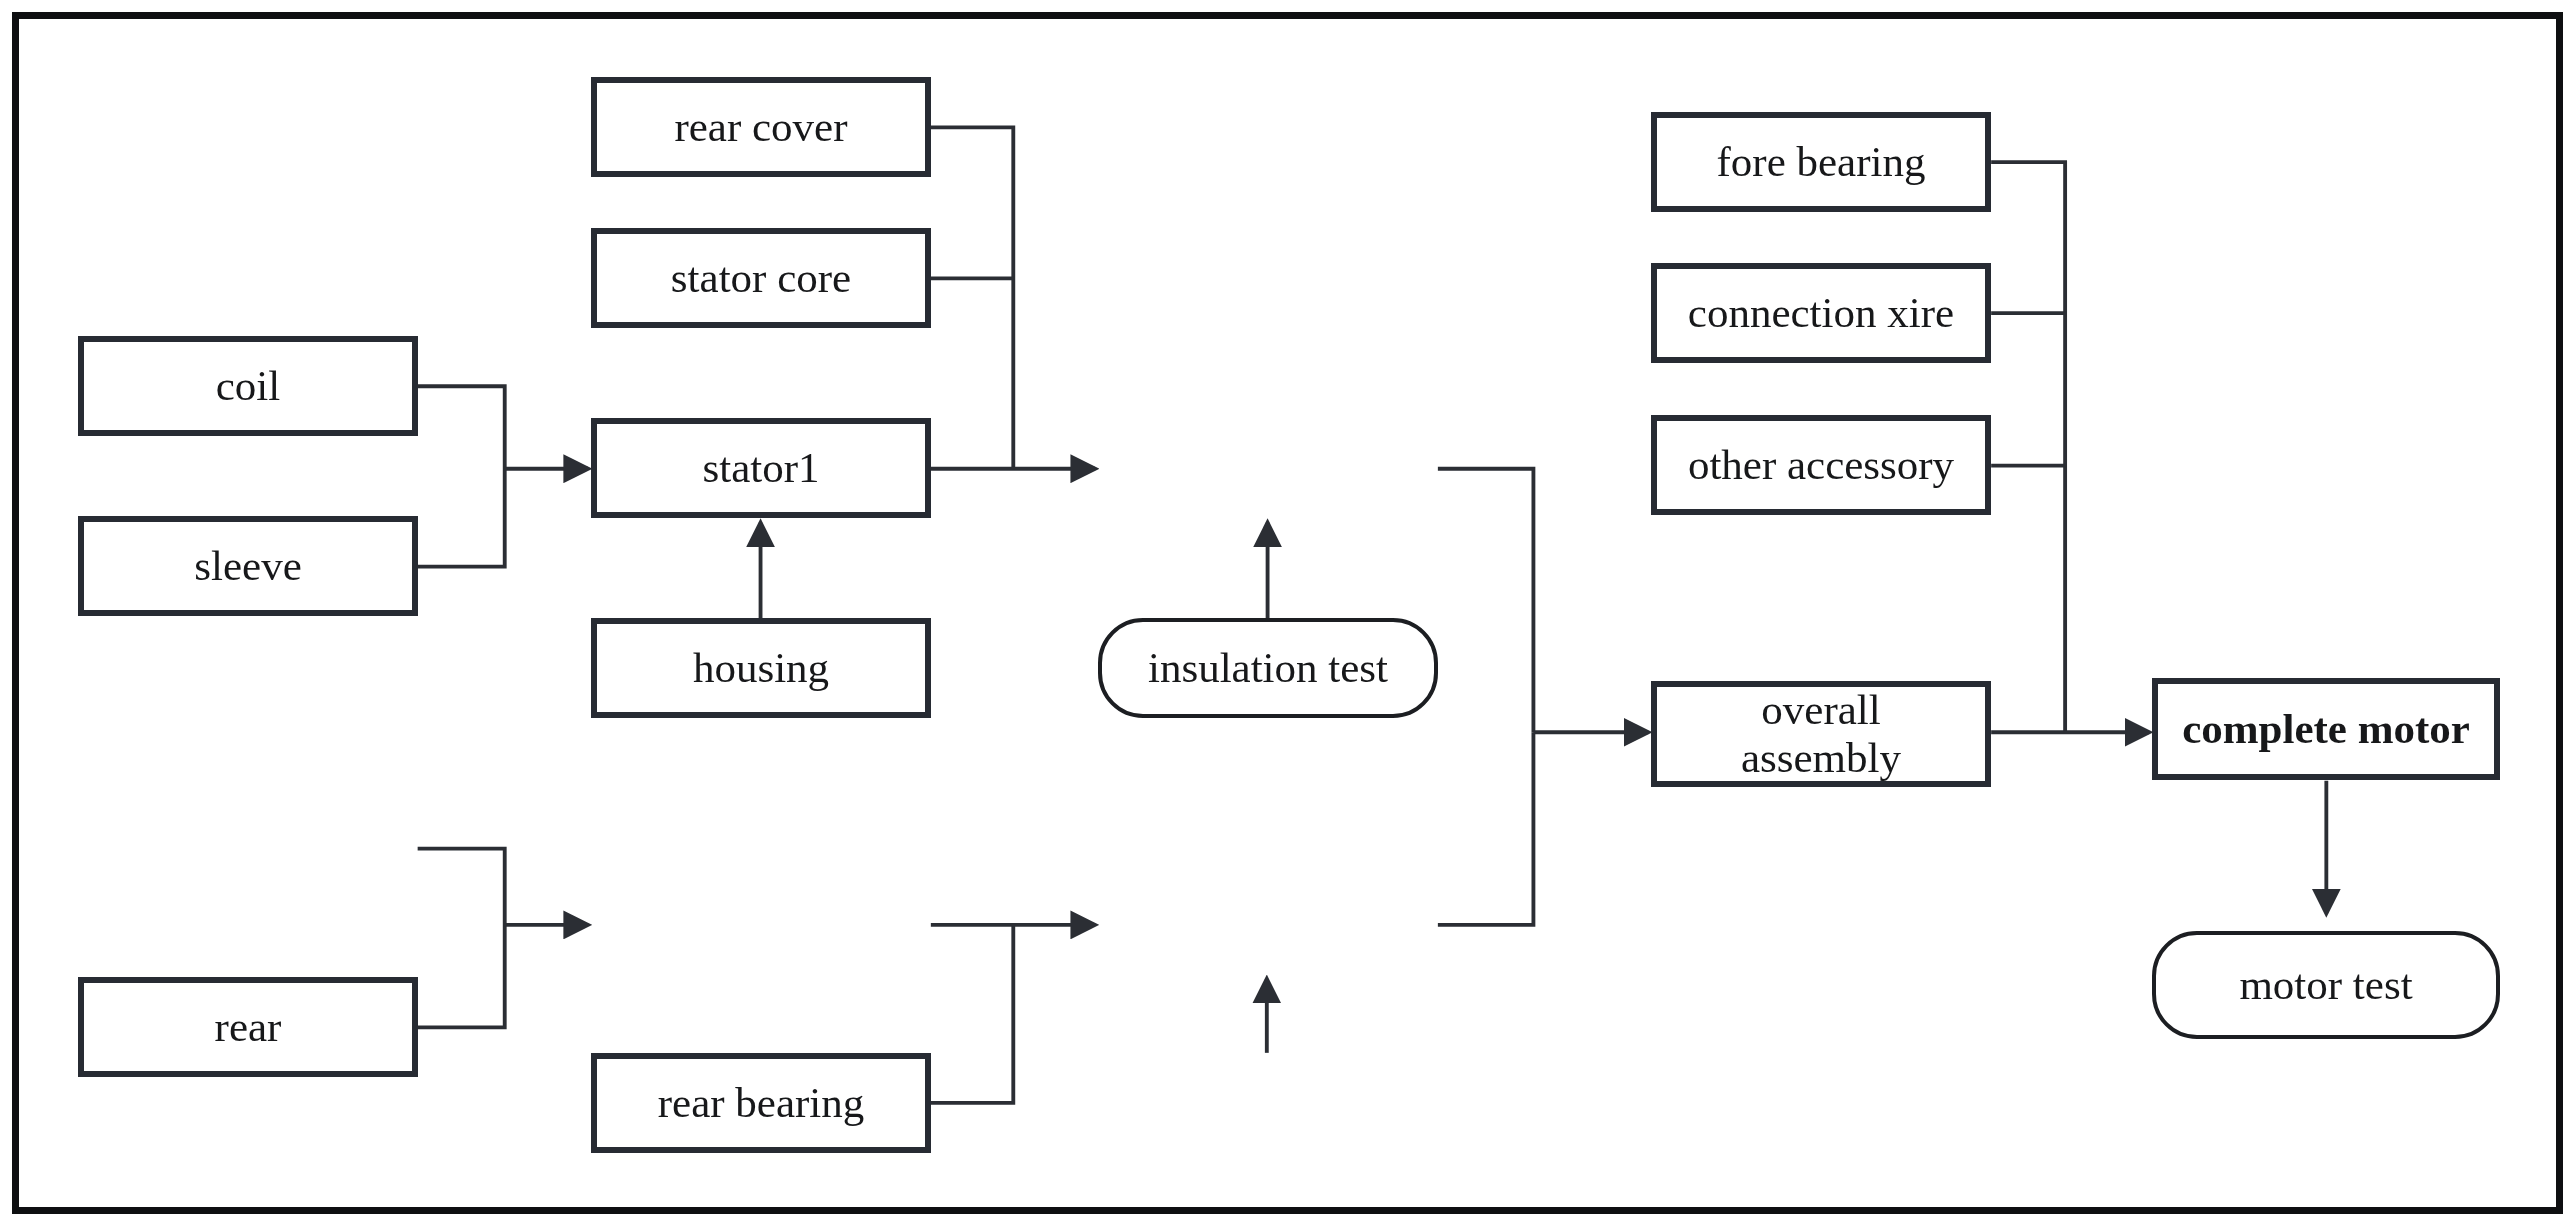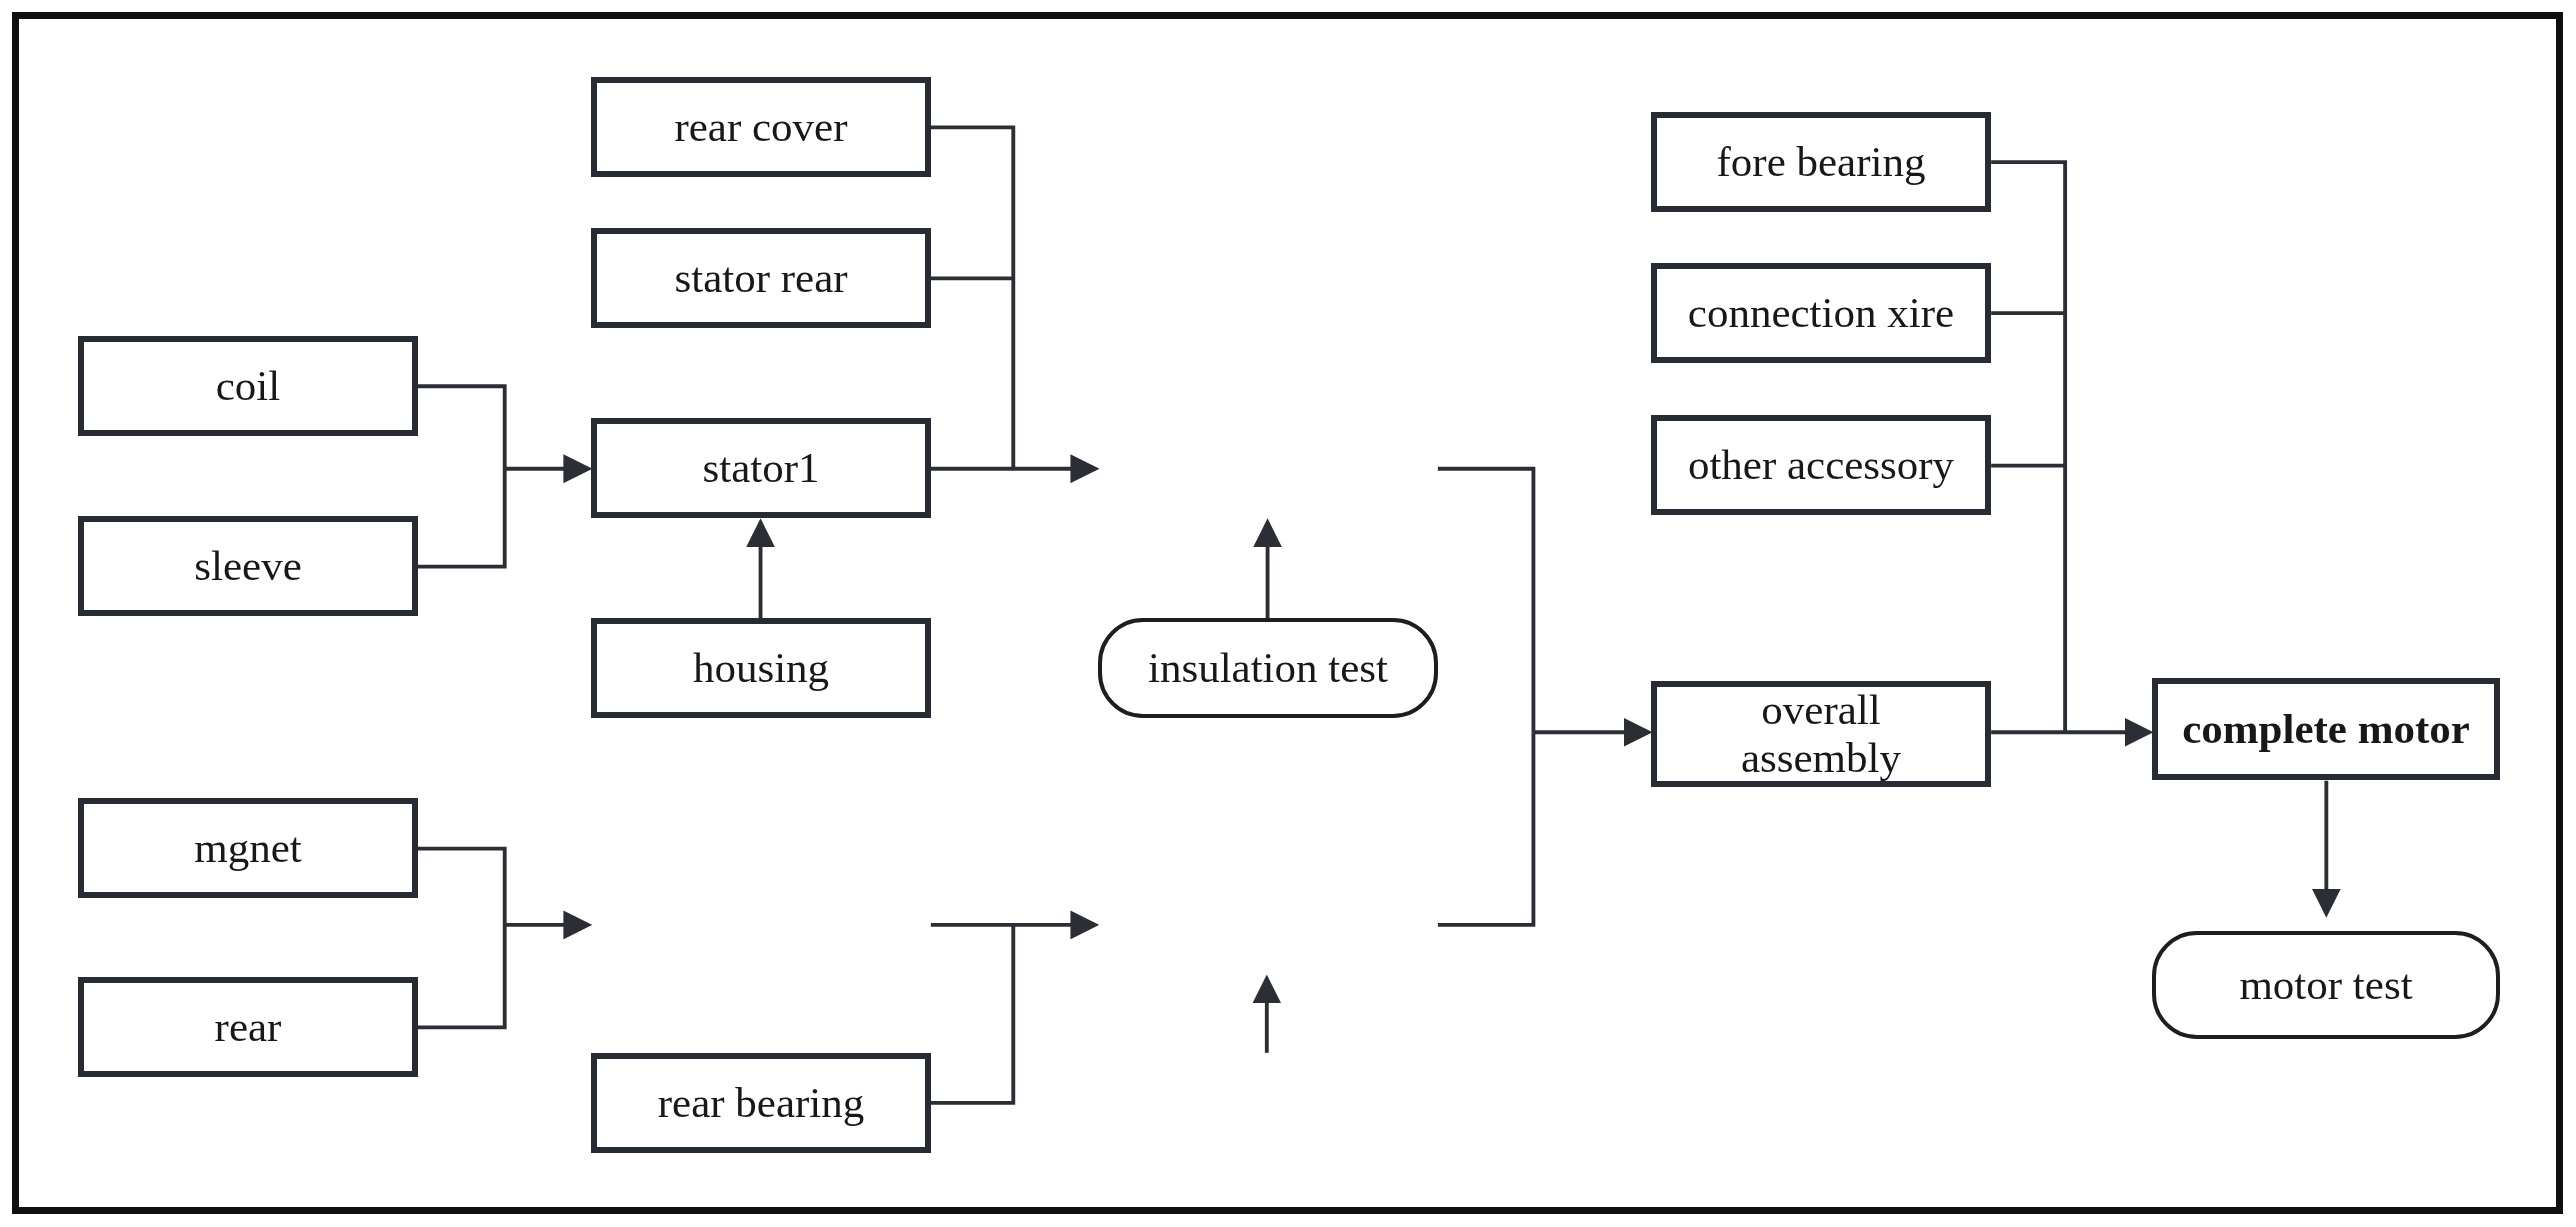--- a/index.html
+++ b/index.html
@@ -69,32 +69,29 @@
     <polyline points="2584,950 2789,950" marker-end="url(#arr)"></polyline>
     <polyline points="3019,1013 3019,1185" marker-end="url(#arr)"></polyline>
   </svg>
 
   <div class="node" style="left:78px;top:336px;width:340px;height:100px">
     <span class="lbl">coil</span>
   </div>
   <div class="node" style="left:78px;top:516px;width:340px;height:100px">
     <span class="lbl">sleeve</span>
   </div>
-  <div class="node" style="left:78px;top:798px;width:340px;height:100px">
-    <span class="lbl">mgnet</span>
-  </div>
   <div class="node" style="left:78px;top:977px;width:340px;height:100px">
     <span class="lbl">rear</span>
   </div>
 
   <div class="node" style="left:591px;top:77px;width:340px;height:100px">
     <span class="lbl">rear cover</span>
   </div>
   <div class="node" style="left:591px;top:228px;width:340px;height:100px">
-    <span class="lbl">stator rear</span>
+    <span class="lbl">stator core</span>
   </div>
   <div class="node" style="left:591px;top:418px;width:340px;height:100px">
     <span class="lbl">stator1</span>
   </div>
   <div class="node" style="left:591px;top:618px;width:340px;height:100px">
     <span class="lbl">housing</span>
   </div>
   <div class="node" style="left:591px;top:1053px;width:340px;height:100px">
     <span class="lbl">rear bearing</span>
   </div>

